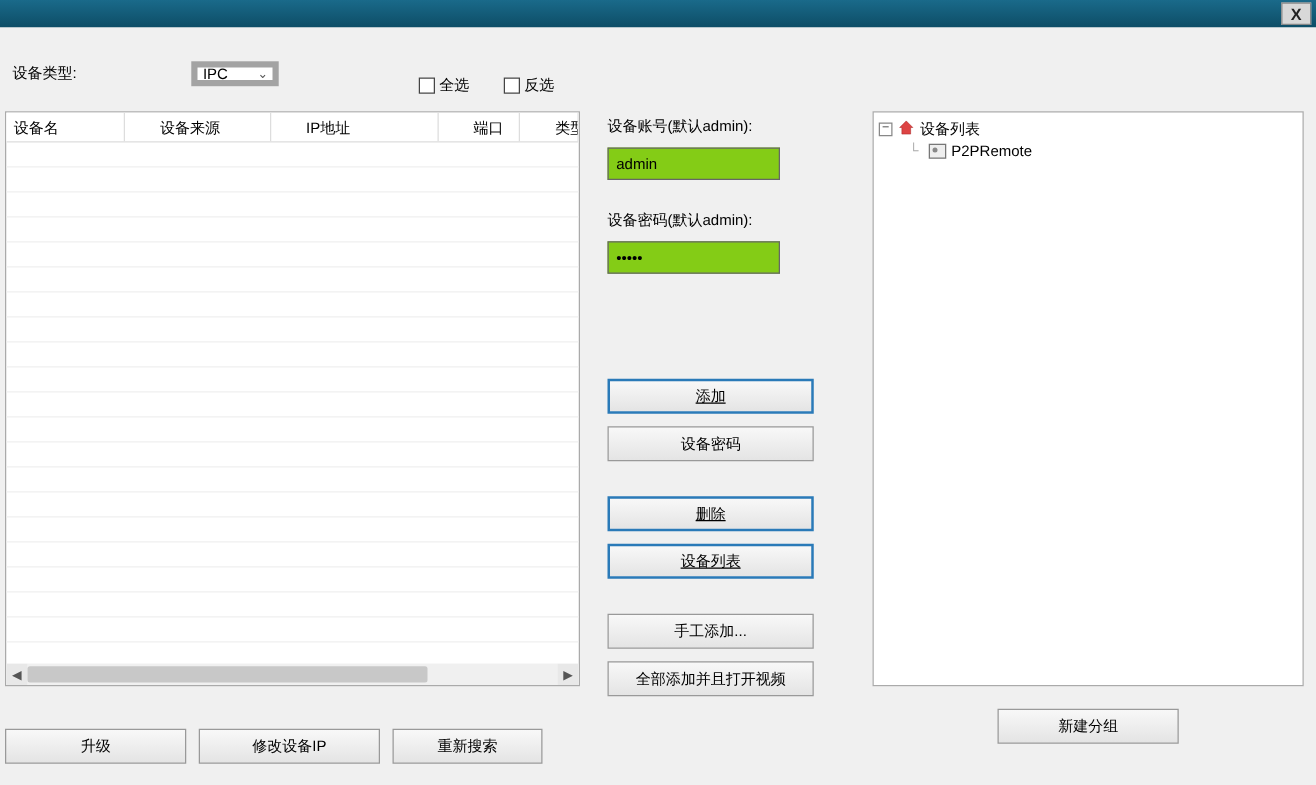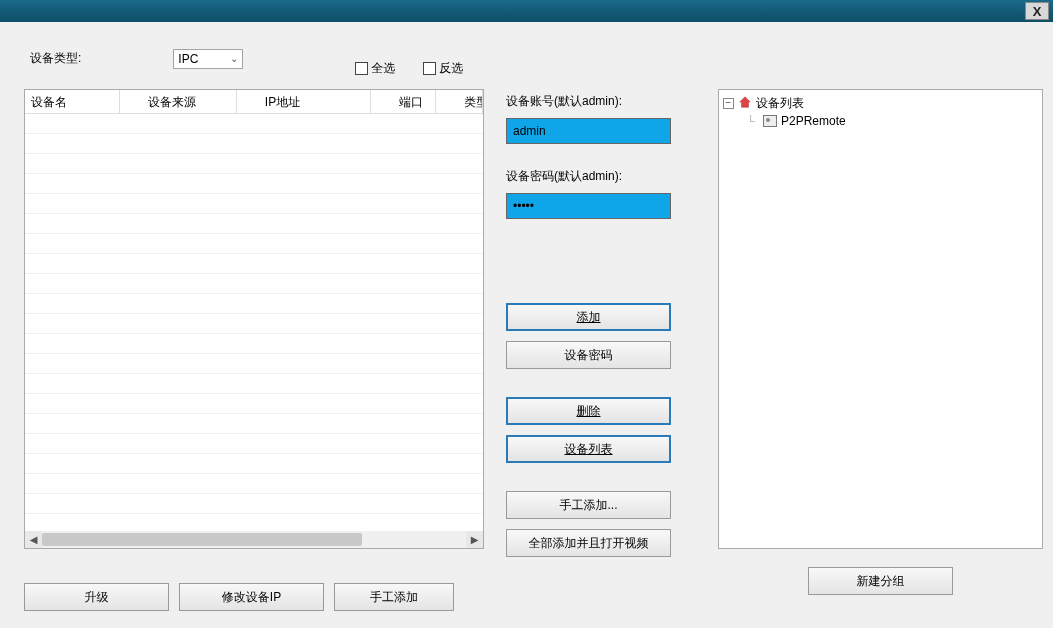--- a/index.html
+++ b/index.html
@@ -26,36 +26,36 @@
   border: 1px solid #888;
   display: flex;
   align-items: center;
   justify-content: center;
   font-size: 13px;
   font-weight: bold;
   color: #222;
   cursor: pointer;
 }
 .content {
-  padding: 18px 10px 10px 24px;
+  padding: 18px 10px 10px 4px;
   background: #f0f0f0;
   height: 606px;
 }
 .top-row {
   display: flex;
   align-items: center;
   gap: 12px;
   margin-bottom: 12px;
   margin-left: 6px;
 }
 .top-row .lbl { margin-right: 80px; }
 .dropdown {
   width: 70px;
   height: 20px;
-  border: 1px solid #a3a3a3;
+  border: 5px solid #a3a3a3;
   background: #fff;
   display: flex;
   align-items: center;
   justify-content: space-between;
   padding: 0 4px;
   font-size: 12px;
 }
 .dropdown .chev {
   font-size: 10px;
   color: #555;
@@ -159,24 +159,24 @@
   display: flex;
   align-items: center;
   justify-content: center;
   font-size: 12px;
   cursor: pointer;
 }
 .btn-w { width: 145px; }
 .mid-col { width: 190px; padding-top: 4px; }
 .fld-lbl { font-size: 12px; margin-bottom: 8px; }
 .inp {
-  width: 165px;
+  width: 138px;
   height: 26px;
   border: 1px solid #666;
-  background: #0ea5e9;
+  background: #84cc16;
   padding: 0 6px;
   font-size: 12px;
   margin-bottom: 24px;
 }
 .mid-btn {
   width: 165px;
   height: 28px;
   background: linear-gradient(#f8f8f8, #e4e4e4);
   border: 1px solid #999;
   display: flex;
@@ -312,21 +312,21 @@
         </div>
       </div>
       <div class="bottom-btns">
         <div class="btn btn-w">
             <span>升级</span>
           </div>
         <div class="btn btn-w">
             <span>修改设备IP</span>
           </div>
         <div class="btn" style="width:120px">
-            <span>手工添加</span>
+            <span>重新搜索</span>
           </div>
       </div>
     </div>
 
     <div class="mid-col">
       <div class="fld-lbl">设备账号(默认admin):</div>
       <input class="inp" value="admin" style="">
       <div class="fld-lbl">设备密码(默认admin):</div>
       <input class="inp" value="•••••" style="">
       <div style="height:60px"></div>

